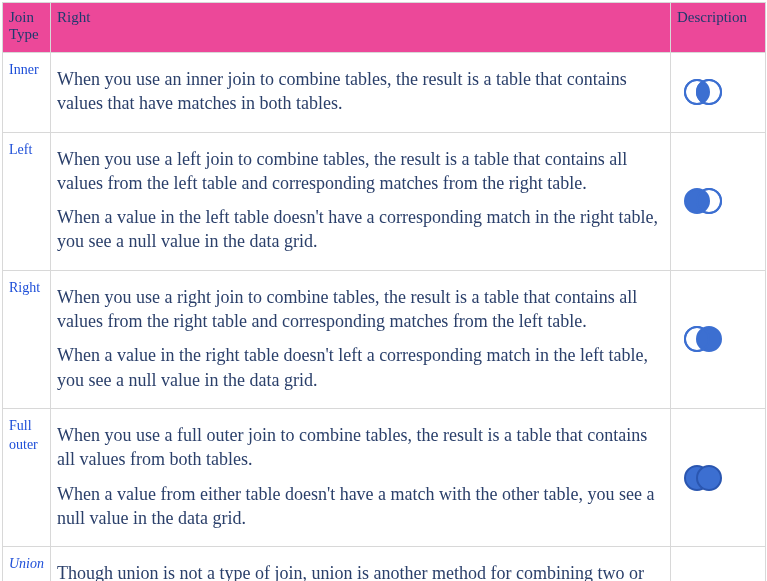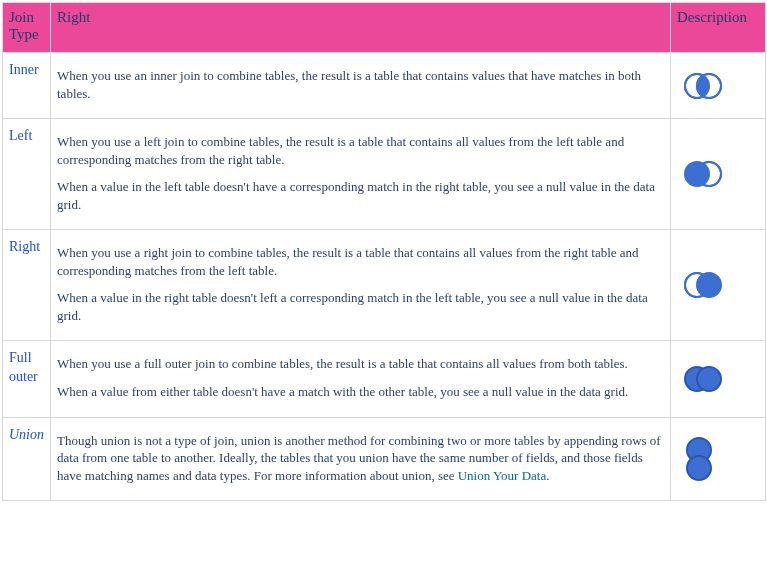--- a/index.html
+++ b/index.html
@@ -21,21 +21,21 @@
       text-align: left;
     }
     th {
       font-weight: normal;
       font-size: 15px;
       color: #1f3a6e;
       background: #ec4899;
       height: 50px;
     }
     td {
-      font-size: 13px;
+      font-size: 18px;
       line-height: 1.35;
       color: #2a3f6a;
     }
     .col-type { width: 48px; }
     .col-result { width: 620px; }
     .col-desc { width: 95px; }
     .type-cell { font-size: 14px; padding-top: 8px; color: #1d4ed8; }
     .union-label { font-style: italic; }
     .para { margin: 8px 0 10px 0; }
     .link { color: #0369a1; cursor: pointer; }

